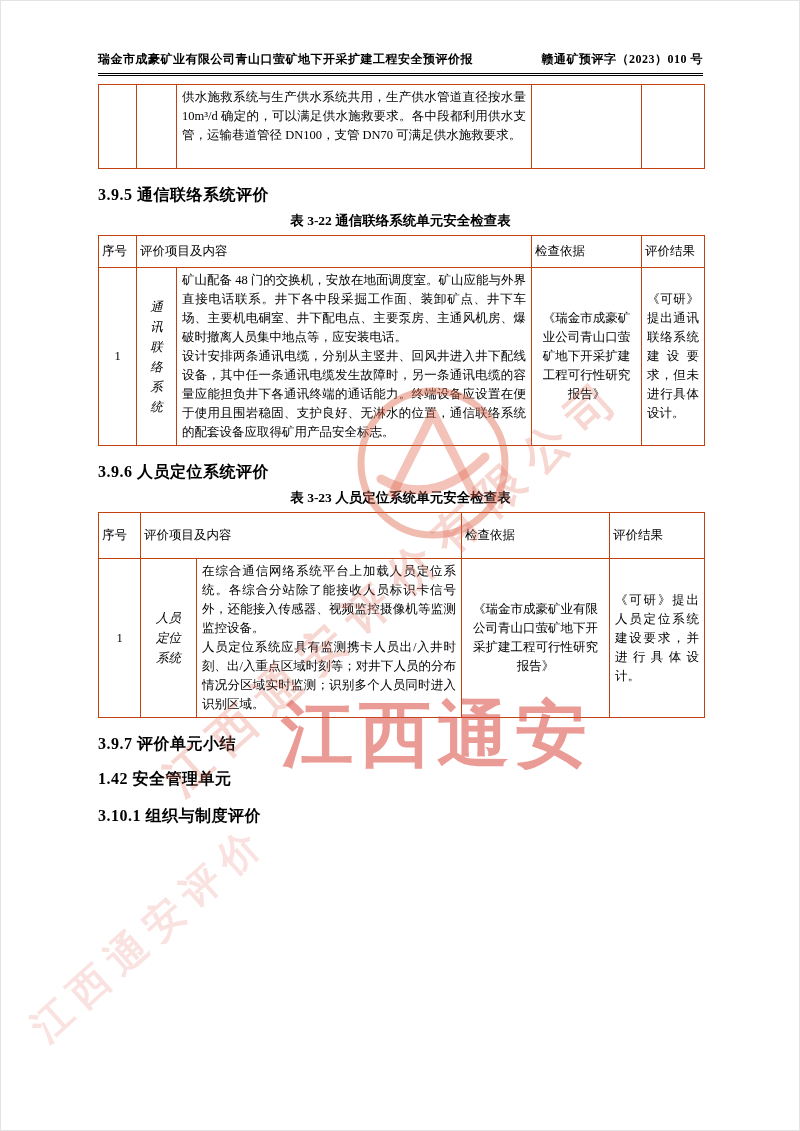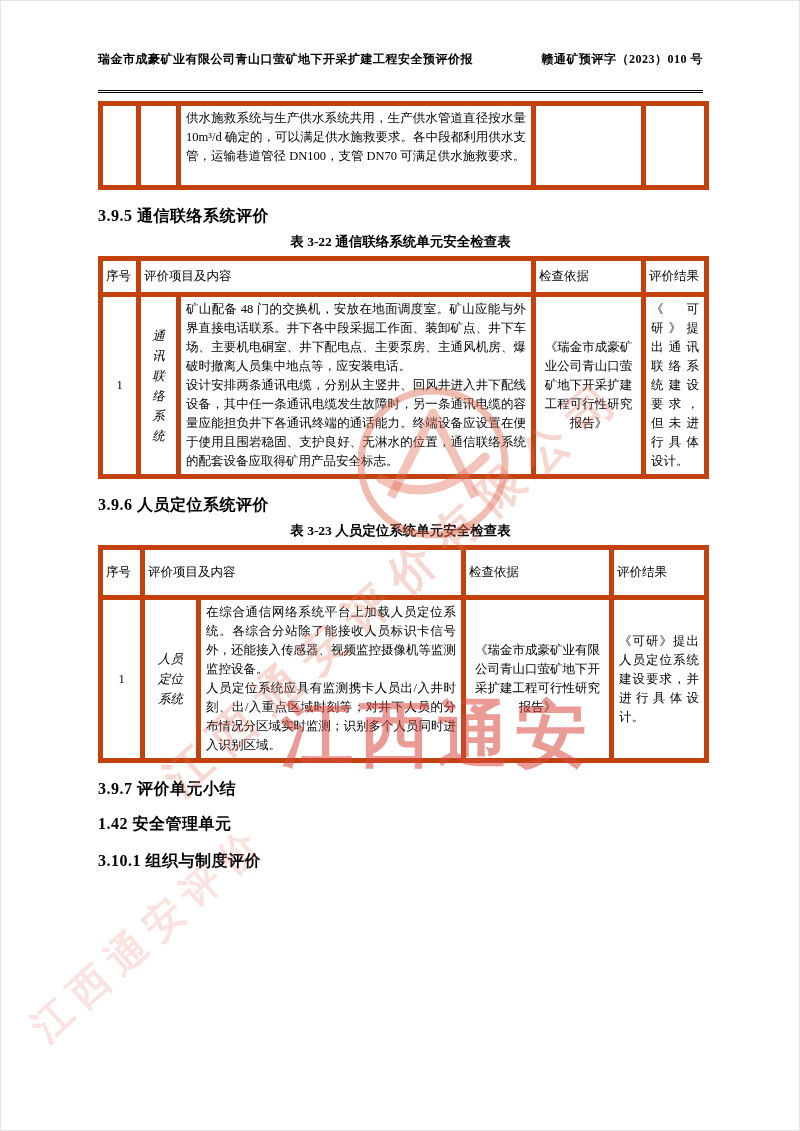--- a/index.html
+++ b/index.html
@@ -12,27 +12,27 @@
     position:relative; width:800px; height:1131px;
     background:#fff; overflow:hidden;
     border:1px solid #e3e3e3;
   }
   .content { position:relative; z-index:1; padding:50px 96px 0 97px; }
 
   
   .doc-header {
     display:flex; justify-content:space-between; align-items:flex-end;
     font-size:12px; font-weight:bold; letter-spacing:0.5px;
-    padding-bottom:22px; border-bottom:3px double #000;
+    padding-bottom:5px; border-bottom:3px double #000;
   }
 
   
   .doc-table { width:100%; border-collapse:collapse; table-layout:fixed; margin-top:0; }
   .doc-table td {
-    border:5px solid #c2410c; font-size:12.5px; line-height:19px;
+    border:1px solid #c2410c; font-size:12.5px; line-height:19px;
     padding:3px 5px; vertical-align:middle; word-break:break-all;
   }
   .doc-table td.th { padding:6px 3px; }
   .t23 td.th { padding:13px 3px; }
   .cell-center { text-align:center; }
   .cell-justify { text-align:justify; }
   .cell-content p { text-align:justify; margin:0; }
   .vcol { margin:0 auto; text-align:center; line-height:20px;font-style:italic; }
   .v1 { width:14px; }
   .v2 { width:28px; }

